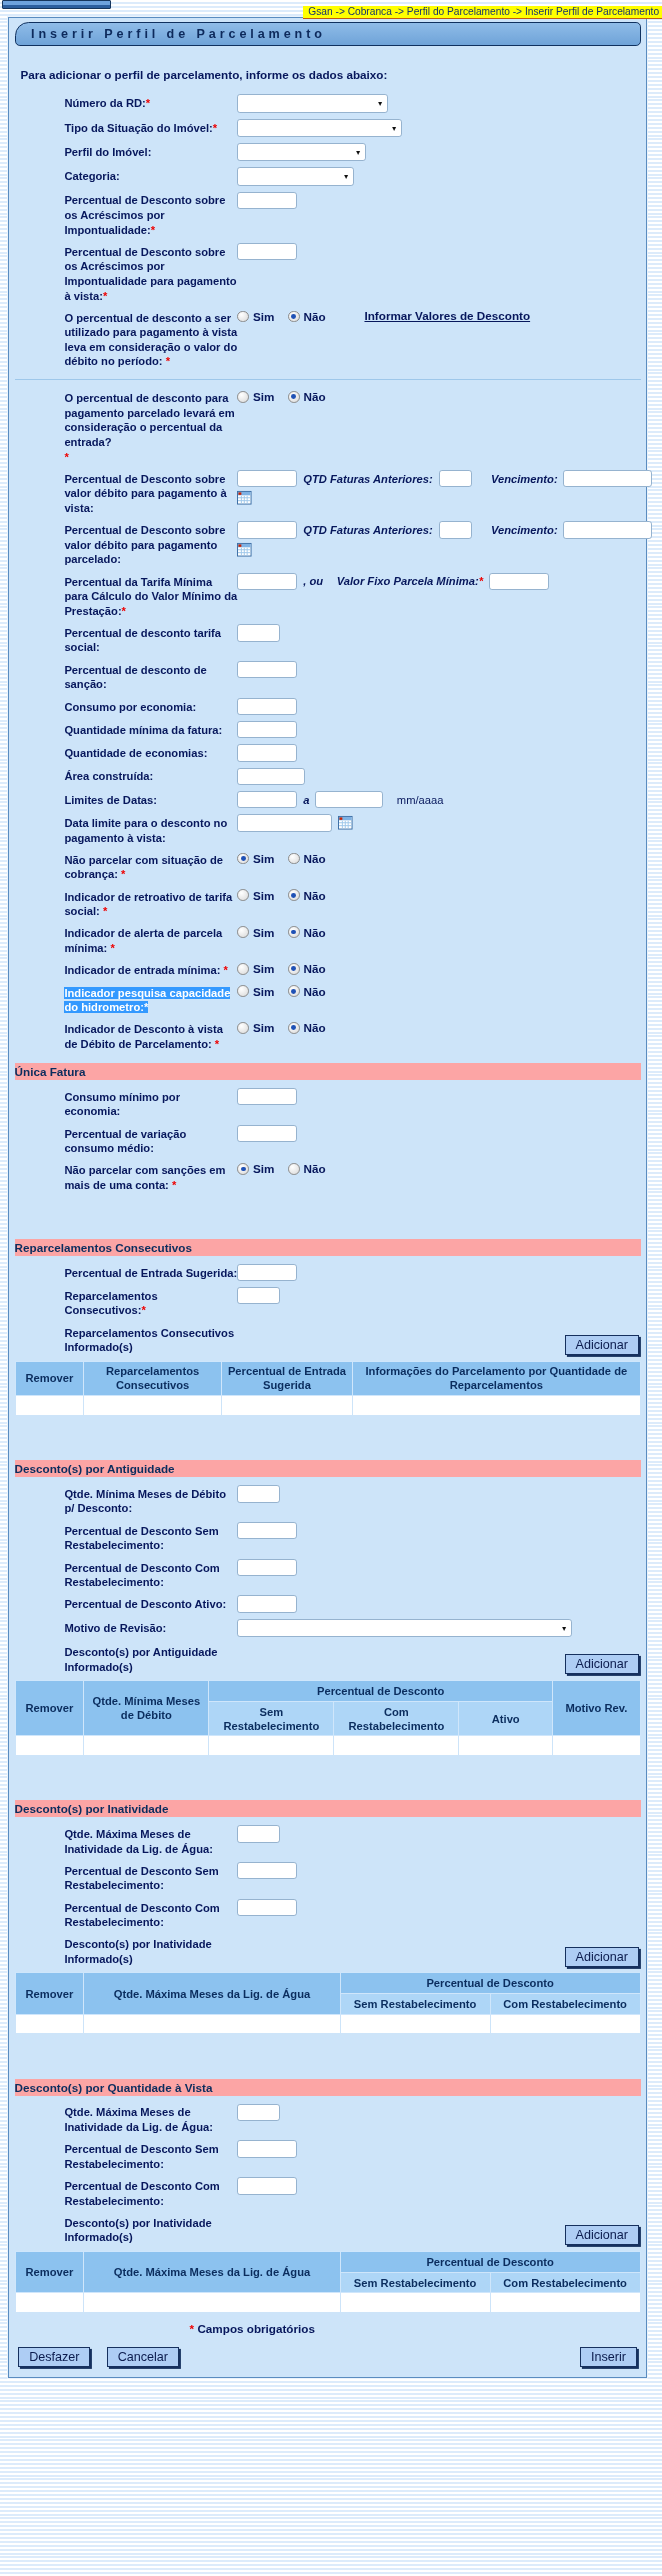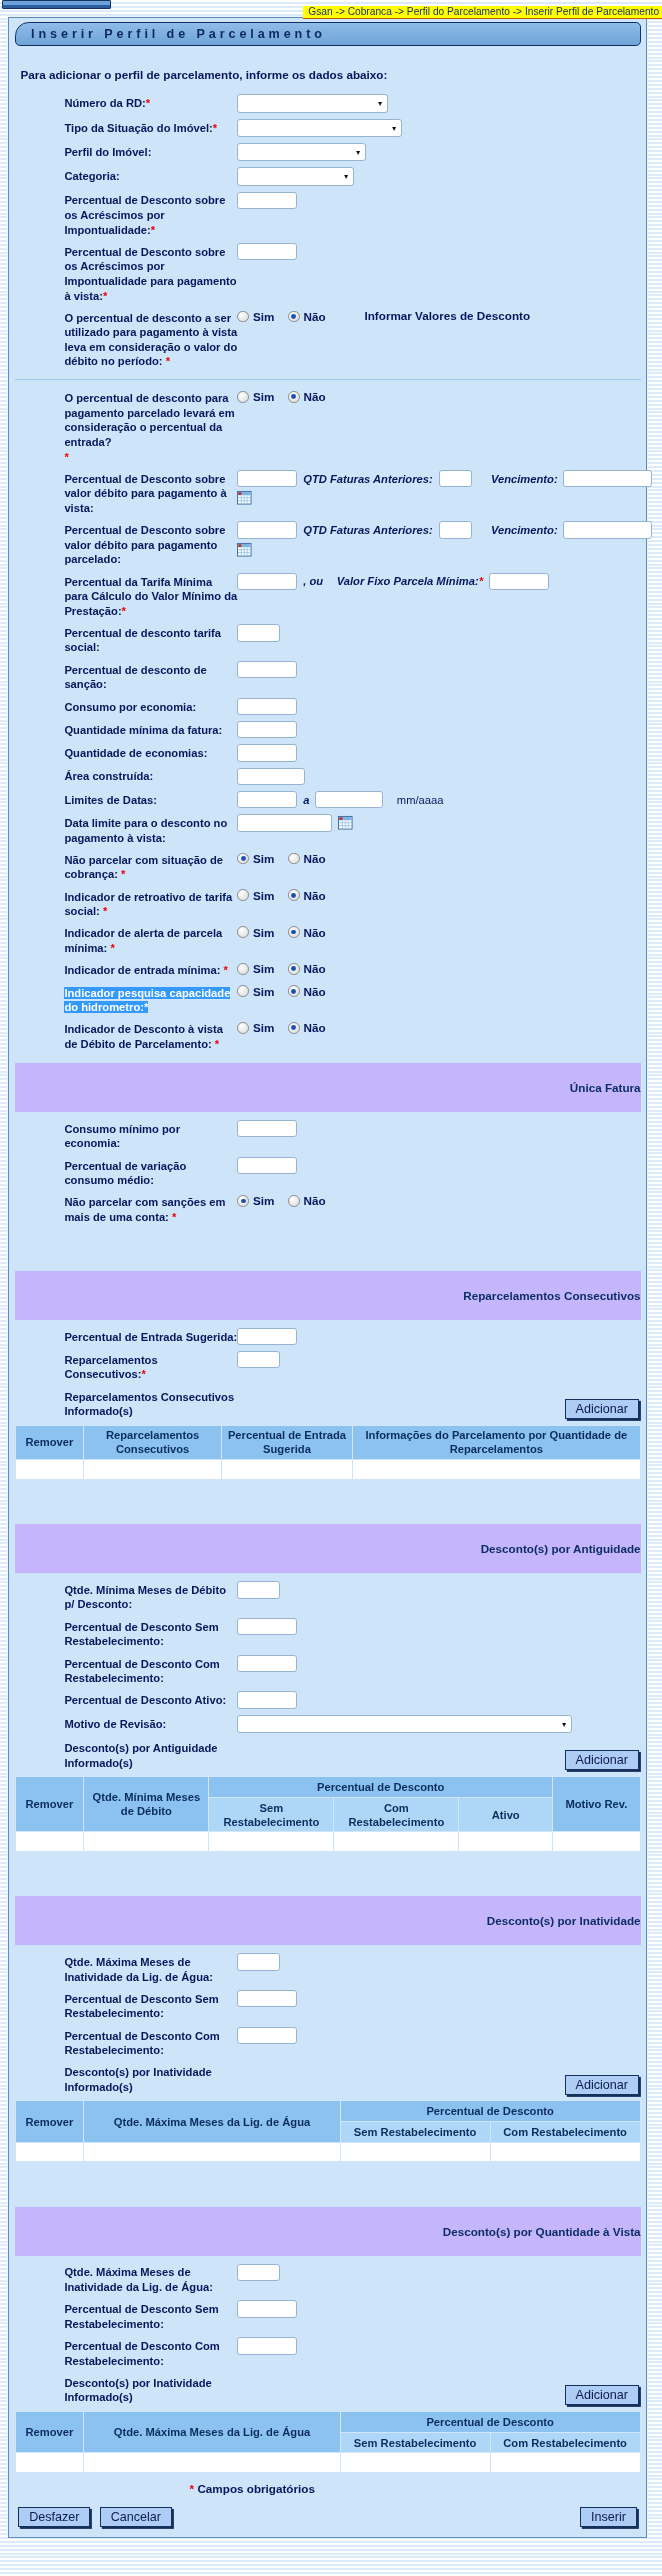--- a/index.html
+++ b/index.html
@@ -71,46 +71,46 @@
     width: 11.7px; height: 11.7px; border-radius: 50%;
     background: radial-gradient(circle at 35% 30%, #ffffff, #d8d8d8);
     border: 1px solid #8b8b8b; display: inline-block; position: relative;
   }
   .radio.checked .rb::after {
     content: ""; position: absolute; left: 2.4px; top: 2.4px;
     width: 4.9px; height: 4.9px; border-radius: 50%; background: #1f51b5;
   }
   .rtxt { font-weight: bold; font-size: 11.7px; }
   .link {
-    font-weight: bold; font-size: 11.7px; 
+    font-weight: bold; font-size: 11.7px; text-decoration: underline;
     color: #07175c; margin-left: 33px; cursor: pointer;
   }
   .divider { border-top: 1px solid #9ec7ea; margin: 3.9px 0 9.7px 0; }
   .secbar {
-    background: #c4b5fd; color: #0b2d5e; font-weight: bold; font-size: 11.7px;
-    text-align: right; padding: 18px 0; margin: 13.6px 0 7.8px 0;
+    background: #fca5a5; color: #0b2d5e; font-weight: bold; font-size: 11.7px;
+    text-align: left; padding: 2px 0; margin: 13.6px 0 7.8px 0;
   }
   .btn {
     background: #aecdf4; color: #0b1b4d; font-size: 12.6px;
     font-family: "Liberation Sans", sans-serif;
     border: 1px solid #16305e; box-shadow: 1.9px 1.9px 0 #16305e;
     padding: 1.9px 9.7px; cursor: pointer;
   }
   .addrow { display: flex; justify-content: space-between; align-items: flex-end; padding: 1.9px 1.9px 5.8px 5.8px; }
   .addrow .lbl { padding-top: 0; }
   table { width: 100%; border-collapse: collapse; margin-bottom: 3.9px; }
   th {
     background: #8cc2ef; color: #0b2d5e; font-size: 11.2px; font-weight: bold;
     border: 1px solid #cfe6fb; padding: 2.9px 1.9px; line-height: 1.25;
   }
   th.subth { background: #aed6f7; }
   td { background: #ffffff; border: 1.9px solid #cde4f9; height: 19.4px; }
   .gap-lg { height: 27px; }
   .note { font-size: 11.7px; font-weight: bold; margin: 9.7px 0 11.7px 175px; color: #07175c; }
-  .btnbar { display: flex; align-items: center; padding: 0 3.9px; }
+  .btnbar { display: flex; align-items: center; padding: 0 3.9px; gap: 7px; }
   .btnbar .spacer { flex: 1; }
   .calwrap { display: inline-flex; }
 </style>
 </head>
 <body>
 
 <div class="topbar">
   <div class="toplogo"></div>
   <div class="crumbrow">
     <span class="crumb">Gsan -&gt; Cobranca -&gt; Perfil do Parcelamento -&gt; Inserir Perfil de Parcelamento</span>

